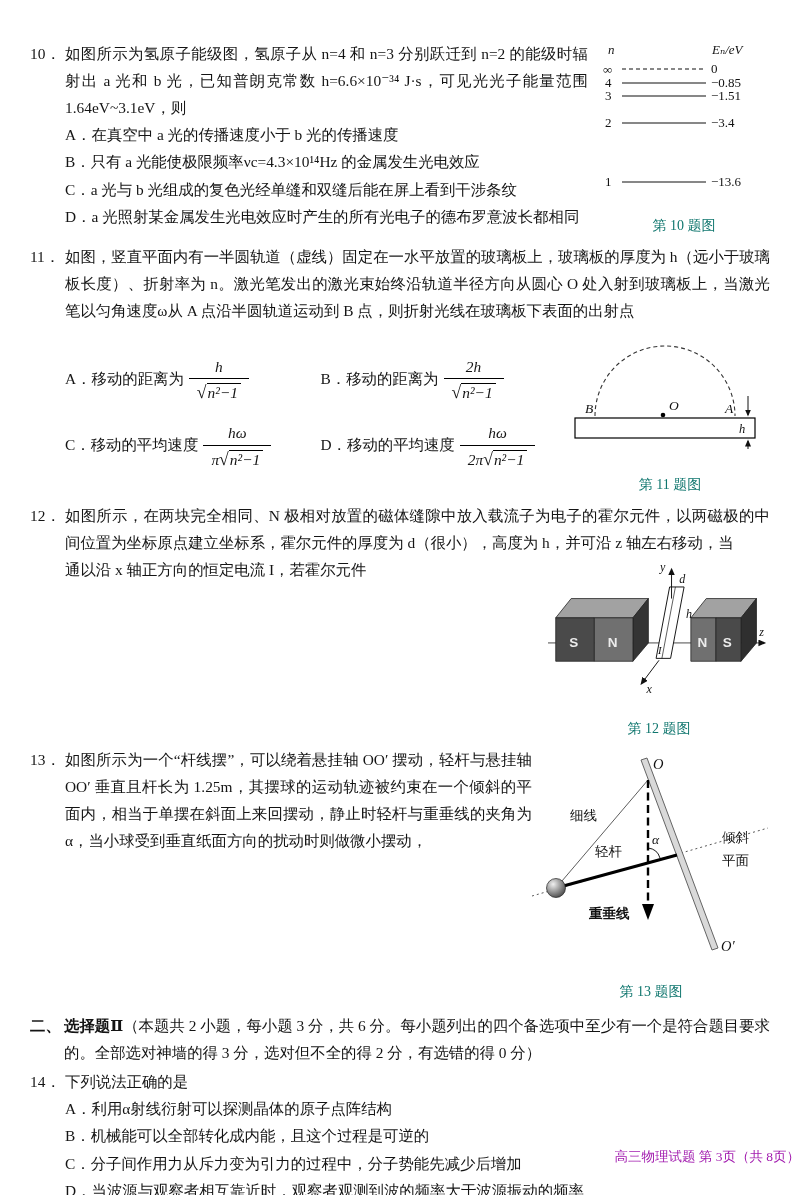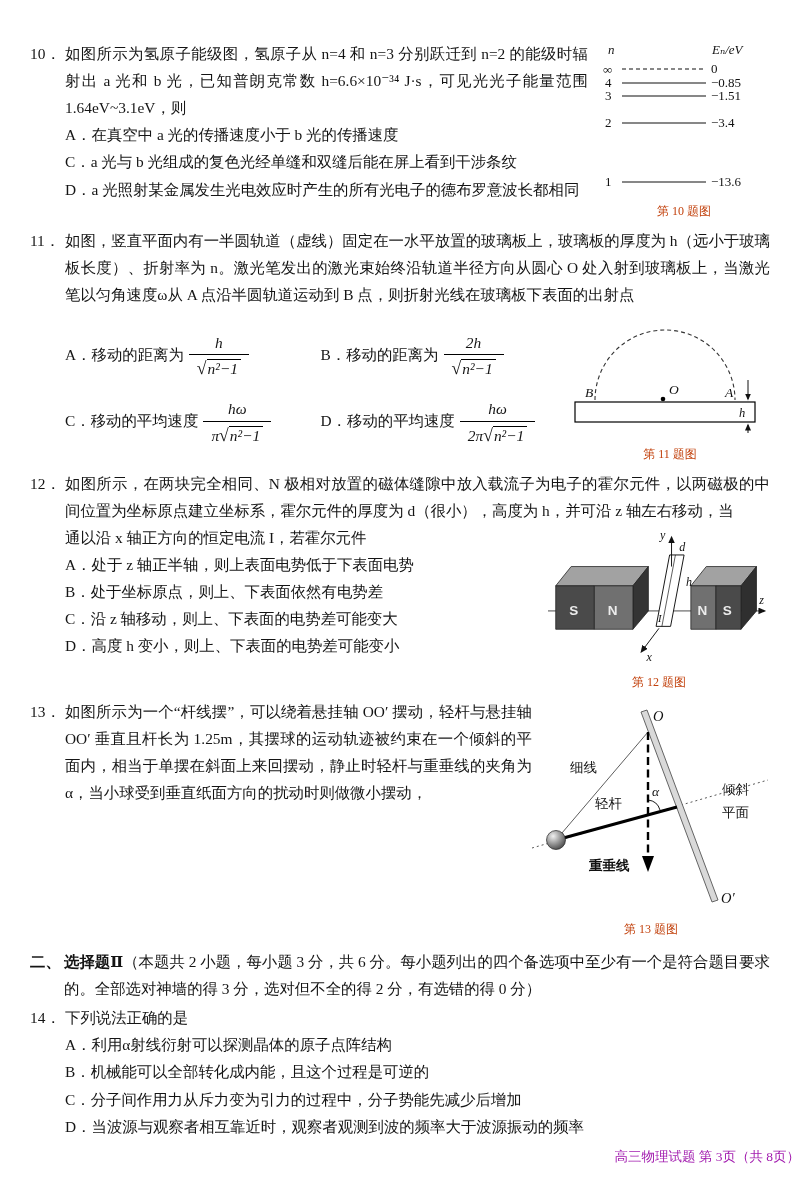--- a/index.html
+++ b/index.html
@@ -16,21 +16,21 @@
     color: #141414;
     overflow: hidden;
   }
   .q { margin-bottom: 7px; }
   .q-head { display: flex; }
   .qnum { flex: 0 0 35px; }
   .qtext { flex: 1; text-align: justify; }
   .opts { margin-left: 35px; }
   .opt { text-align: left; }
   .fig { text-align: center; flex: none; }
-  .caption { font-size: 12px; line-height: 1.5; margin-top: 2px; color:#c2410c; }
+  .caption { font-size: 14px; line-height: 1.5; margin-top: 15px; color:#0f766e; }
 
   
   .q10 { display: flow-root; }
   .fig-q10 { float: right; width: 172px; margin: 2px 0 0 10px; }
 
   
   .q11-body { display: flex; align-items: center; margin-left: 35px; margin-top: 8px; }
   .q11-opts { flex: 1; display: grid; grid-template-columns: 1fr 1fr; row-gap: 20px; column-gap: 6px; align-items: center; }
   .fig-q11 { width: 200px; }
   .frac { display: inline-flex; flex-direction: column; text-align: center; vertical-align: middle; margin-left: 5px; font-style: italic; line-height: 1.25; }
@@ -97,20 +97,21 @@
         </g>
       </svg>
       <div class="caption">第 10 题图</div>
     </div>
     <div class="q-head">
       <span class="qnum">10．</span>
       <span class="qtext">如图所示为氢原子能级图，氢原子从 n=4 和 n=3 分别跃迁到 n=2 的能级时辐射出 a 光和 b 光，已知普朗克常数 h=6.6×10⁻³⁴ J·s，可见光光子能量范围 1.64eV~3.1eV，则</span>
     </div>
     <div class="opts">
       <div class="opt">A．在真空中 a 光的传播速度小于 b 光的传播速度</div>
+      <div class="opt">B．只有 a 光能使极限频率νc=4.3×10¹⁴Hz 的金属发生光电效应</div>
       <div class="opt">C．a 光与 b 光组成的复色光经单缝和双缝后能在屏上看到干涉条纹</div>
       <div class="opt">D．a 光照射某金属发生光电效应时产生的所有光电子的德布罗意波长都相同</div>
     </div>
   </section>
 
   <section class="q">
     <div class="q-head">
       <span class="qnum">11．</span>
       <span class="qtext">如图，竖直平面内有一半圆轨道（虚线）固定在一水平放置的玻璃板上，玻璃板的厚度为 h（远小于玻璃板长度）、折射率为 n。激光笔发出的激光束始终沿轨道半径方向从圆心 O 处入射到玻璃板上，当激光笔以匀角速度ω从 A 点沿半圆轨道运动到 B 点，则折射光线在玻璃板下表面的出射点</span>
     </div>
@@ -164,26 +165,20 @@
   </section>
 
   <section class="q">
     <div class="q-head">
       <span class="qnum">12．</span>
       <span class="qtext">如图所示，在两块完全相同、N 极相对放置的磁体缝隙中放入载流子为电子的霍尔元件，以两磁极的中间位置为坐标原点建立坐标系，霍尔元件的厚度为 d（很小），高度为 h，并可沿 z 轴左右移动，当</span>
     </div>
     <div class="q12-body">
       <div class="q12-left">
         <div>通以沿 x 轴正方向的恒定电流 I，若霍尔元件</div>
-        <div class="opts">
-          <div class="opt">A．处于 z 轴正半轴，则上表面电势低于下表面电势</div>
-          <div class="opt">B．处于坐标原点，则上、下表面依然有电势差</div>
-          <div class="opt">C．沿 z 轴移动，则上、下表面的电势差可能变大</div>
-          <div class="opt">D．高度 h 变小，则上、下表面的电势差可能变小</div>
-        </div>
       </div>
       <div class="fig fig-q12">
         <svg viewBox="0 0 230 142" width="222">
           <defs>
             <marker id="arr12" markerWidth="9" markerHeight="9" refX="6" refY="3.5" orient="auto">
                 <path d="M0,0 L8,3.5 L0,7 Z" fill="#111"></path>
               </marker>
           </defs>
 
           <line x1="0" y1="88" x2="224" y2="88" stroke="#444" stroke-width="1" marker-end="url(#arr12)"></line>

